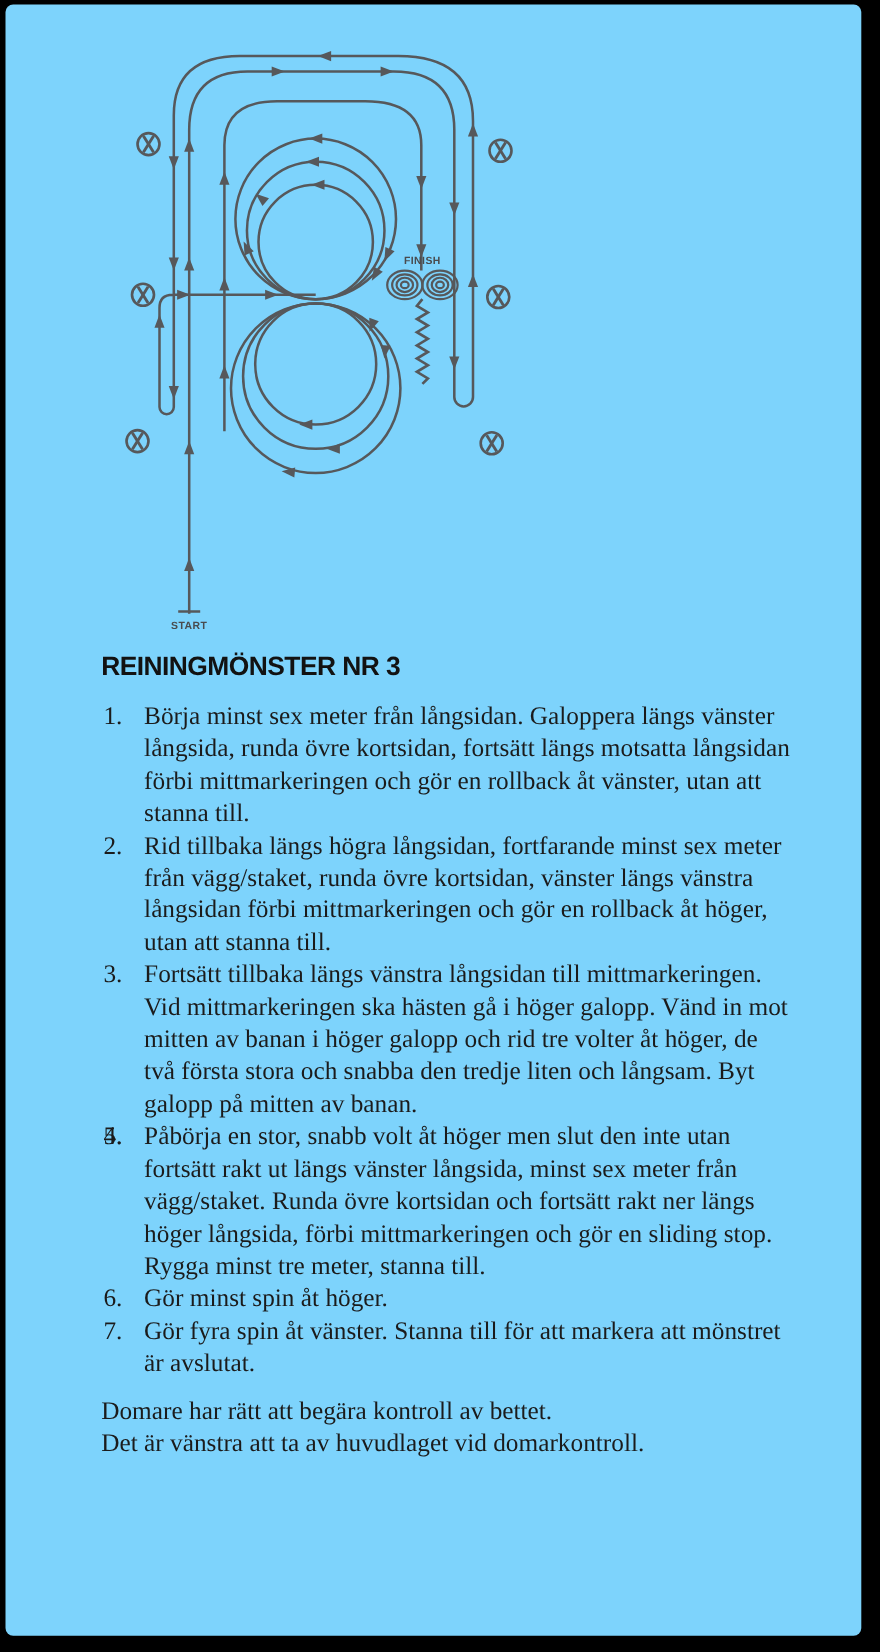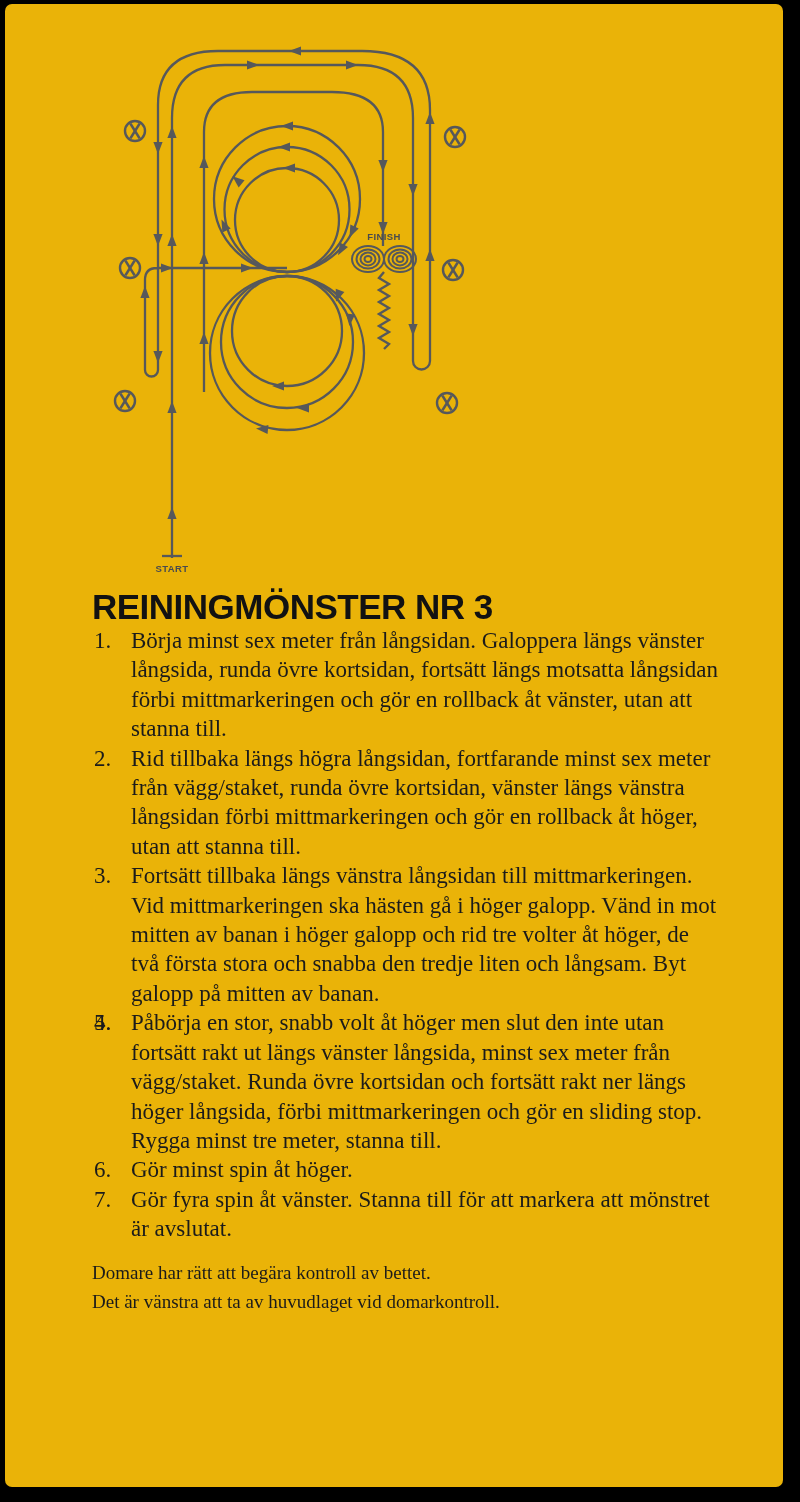--- a/index.html
+++ b/index.html
@@ -3,44 +3,44 @@
 <meta charset="utf-8">
 <style>
   html,body{margin:0;padding:0;}
   body{
     width:800px;height:1502px;position:relative;
     background:#000;
     font-family:"Liberation Serif", serif;
   }
   .page{
     position:absolute;left:5px;top:4px;right:17px;bottom:15px;
-    background:#eab308;border-radius:7px;overflow:hidden;text-decoration:underline;
+    background:#7dd3fc;border-radius:7px;overflow:hidden;text-decoration:underline;
   }
   .diagram-wrap{
     position:absolute;left:-5px;top:-4px;width:800px;height:589px;
   }
   .diagram-wrap svg{display:block;width:800px;height:589px;}
   .textcol{
     position:absolute;left:87px;top:586px;width:640px;
     color:#1b1b1b;
   }
   h1.title{
-    margin:0 0 2px 0;
+    margin:0 0 12px 0;
     font-family:"Liberation Sans", sans-serif;
-    font-weight:bold;font-size:35px;line-height:34px;
+    font-weight:bold;font-size:24px;line-height:34px;
     letter-spacing:-0.5px;color:#121212;
   }
   .instr{list-style:none;margin:0;padding:0;}
   .instr li{
     position:relative;
     font-size:23px;line-height:29.4px;
     padding-left:39px;width:588px;
   }
   .instr .num{position:absolute;left:2px;top:0;}
-  .notes{margin-top:14px;font-size:19px;line-height:29.4px;width:640px;}
+  .notes{margin-top:14px;font-size:23px;line-height:29.4px;width:640px;}
   .notes div{margin:0;}
 </style>
 </head>
 <body>
 
 <div class="page">
 
   <div class="diagram-wrap">
     <svg viewBox="0 0 800 589" xmlns="http://www.w3.org/2000/svg">
       <defs>

